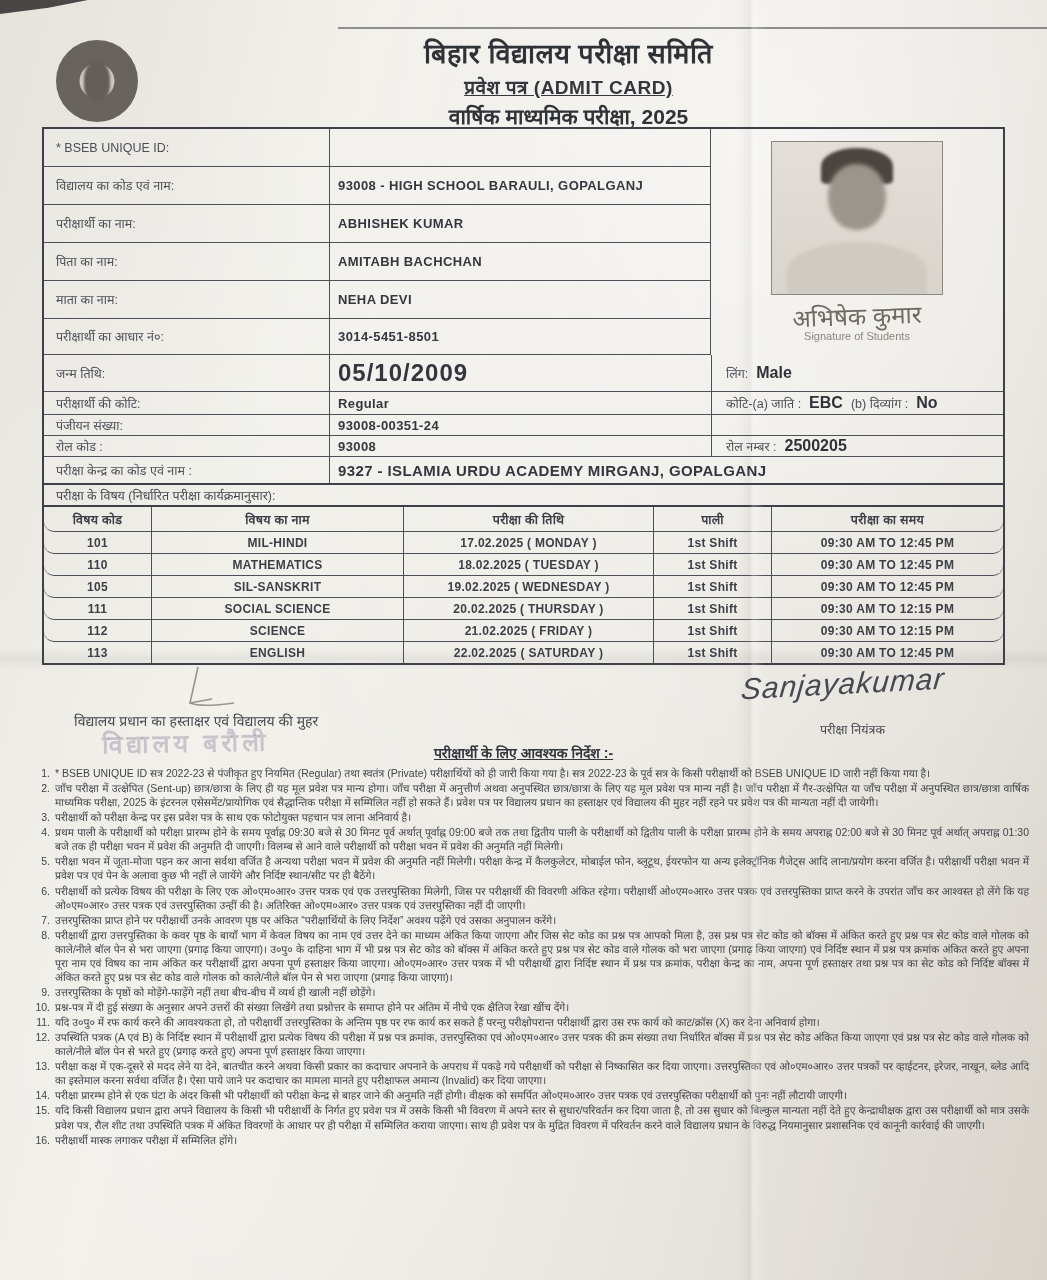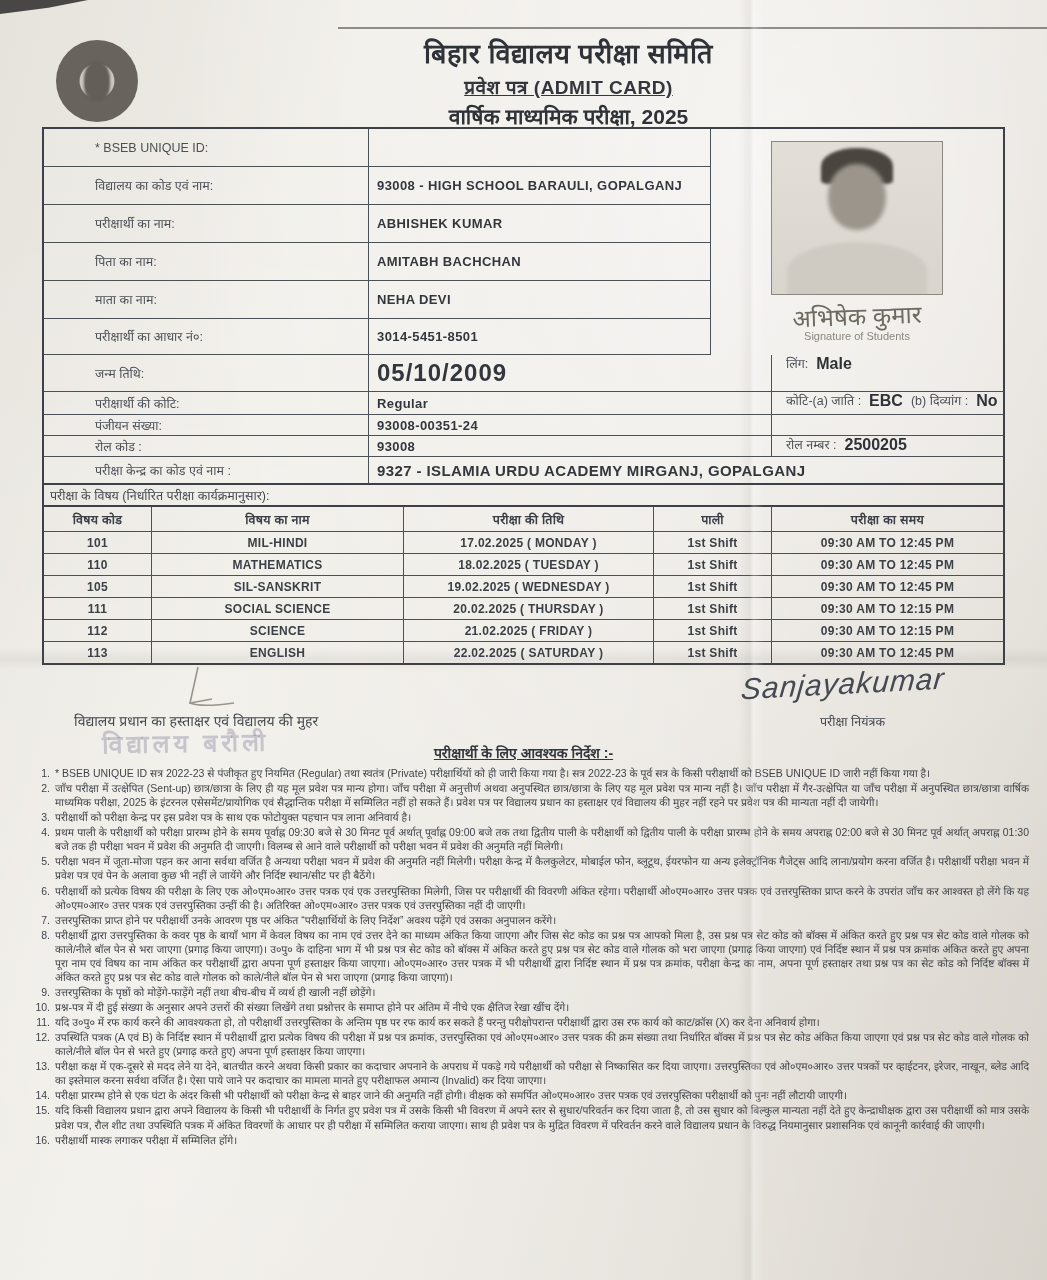--- a/index.html
+++ b/index.html
@@ -27,62 +27,62 @@
     transform:translate(-50%,-50%);background:#55504a;border-radius:46% 46% 40% 40%;filter:blur(1.2px);}
   .hgroup{text-align:center;padding-left:90px;}
   .h1{font-size:27px;font-weight:bold;color:#2f3338;letter-spacing:.5px;}
   .h2{font-size:19px;font-weight:bold;color:#33373d;text-decoration:underline;margin-top:3px;letter-spacing:.5px;}
   .h3{font-size:21px;font-weight:bold;color:#2f3338;margin-top:2px;}
 
   
   .sheet{margin:0 42px;}
   .itable{position:relative;border:2px solid #3d4046;background:rgba(255,255,255,.12);}
   .rowtop{margin-right:292px;border-right:1px solid #4c5057;}
-  .irow{display:flex;align-items:center;border-bottom:1px solid #4c5057;box-sizing:border-box;padding-left:39px;}
+  .irow{display:flex;align-items:center;border-bottom:1px solid #4c5057;box-sizing:border-box;}
   .h38{height:38px}.h36{height:36px}.h37{height:37px}.h23{height:23px}.h21{height:21px}.h26{height:26px;border-bottom:none}
   .lbl{width:286px;padding-left:12px;font-size:12.5px;color:#4b4f56;border-right:1px solid #4c5057;
     align-self:stretch;display:flex;align-items:center;box-sizing:border-box;}
   .val{flex:1;padding-left:8px;font-weight:bold;font-size:13px;color:#33373d;letter-spacing:.4px;}
   .val.big{font-size:24px;letter-spacing:1px;}
-  .rcell{width:232px;align-self:stretch;border-left:1px solid #4c5057;display:flex;
+  .rcell{width:292px;align-self:stretch;border-left:1px solid #4c5057;display:flex;align-items:center;
     padding-left:14px;box-sizing:border-box;font-size:12.5px;color:#4b4f56;gap:8px;}
   .rcell b{color:#2f3338;font-size:16px;}
   .photo-col{position:absolute;top:0;right:0;width:292px;height:226px;border-left:1px solid #4c5057;}
   .pframe{position:relative;width:170px;height:152px;margin:12px auto 0;border:1px solid #8d887f;
     background:linear-gradient(180deg,#e3dfd8,#d9d5cd);filter:blur(.4px);overflow:hidden;}
   .pframe .hair{position:absolute;top:6px;left:50%;transform:translateX(-50%);width:72px;height:36px;
     border-radius:50% 50% 10% 10%;background:#4a463f;filter:blur(1.5px);}
   .pframe .face{position:absolute;top:22px;left:50%;transform:translateX(-50%);width:58px;height:66px;
     border-radius:48%;background:#9b958c;filter:blur(2px);}
   .pframe .torso{position:absolute;bottom:-6px;left:50%;transform:translateX(-50%);width:140px;height:58px;
     border-radius:50% 50% 0 0;background:#cfcbc3;filter:blur(1.5px);}
   .psig{margin-top:4px;text-align:center;font-size:24px;color:#6e6961;transform:rotate(-2deg);}
   .pcap{margin-top:-2px;text-align:center;font-size:11px;color:#8b867d;}
 
   
   .sublabel{border:2px solid #3d4046;border-top:none;height:22px;display:flex;align-items:center;
-    padding-left:6px;font-size:12.5px;color:#44484f;box-sizing:border-box;}
+    padding-left:12px;font-size:12.5px;color:#44484f;box-sizing:border-box;}
   .stable{border:2px solid #3d4046;border-top:none;}
-  .trow{display:flex;border-bottom:1px solid #4c5057;box-sizing:border-box;}
+  .trow{display:flex;border-bottom:1px solid #4c5057;box-sizing:border-box;border-radius:10px;}
   .trow:last-child{border-bottom:none;}
   .stable .cell{display:flex;align-items:center;justify-content:center;border-right:1px solid #4c5057;
     box-sizing:border-box;height:21px;font-weight:bold;font-size:12px;color:#3b3f46;letter-spacing:.3px;}
   .stable .head .cell{height:24px;font-size:12.5px;color:#3c4046;}
   .cell:last-child{border-right:none;}
   .c-code{width:108px}.c-name{width:252px}.c-date{width:250px}.c-shift{width:118px}.c-time{flex:1}
 
   
   .sigband{position:relative;height:76px;margin:0 42px;}
   .pencil{position:absolute;left:118px;top:0;}
   .sigleft{position:absolute;left:32px;top:46px;font-size:14px;color:#44484f;}
   .stamp{position:absolute;left:60px;top:60px;font-size:25px;font-weight:bold;letter-spacing:4px;
     color:rgba(104,96,134,.30);transform:rotate(-1deg);white-space:nowrap;}
   .sigright{position:absolute;right:60px;top:2px;font-size:30px;color:#464a52;
     font-style:italic;transform:rotate(-3deg) skewX(-8deg);letter-spacing:1px;}
-  .sigright-label{position:absolute;right:120px;top:48px;font-size:12.5px;color:#44484f;}
+  .sigright-label{position:absolute;right:120px;top:56px;font-size:12.5px;color:#44484f;}
 
   
   .ins-head{text-align:center;font-weight:bold;font-size:14px;color:#33373d;text-decoration:underline;margin-top:2px;}
   .ins-list{margin:4px 18px 0 28px;}
   .ins{display:flex;font-size:10.5px;line-height:1.34;color:#40444b;margin-bottom:1px;}
   .ins .num{width:22px;flex:none;text-align:right;padding-right:5px;}
   .ins .txt{flex:1;text-align:justify;}
 </style>
 </head>
 <body>

